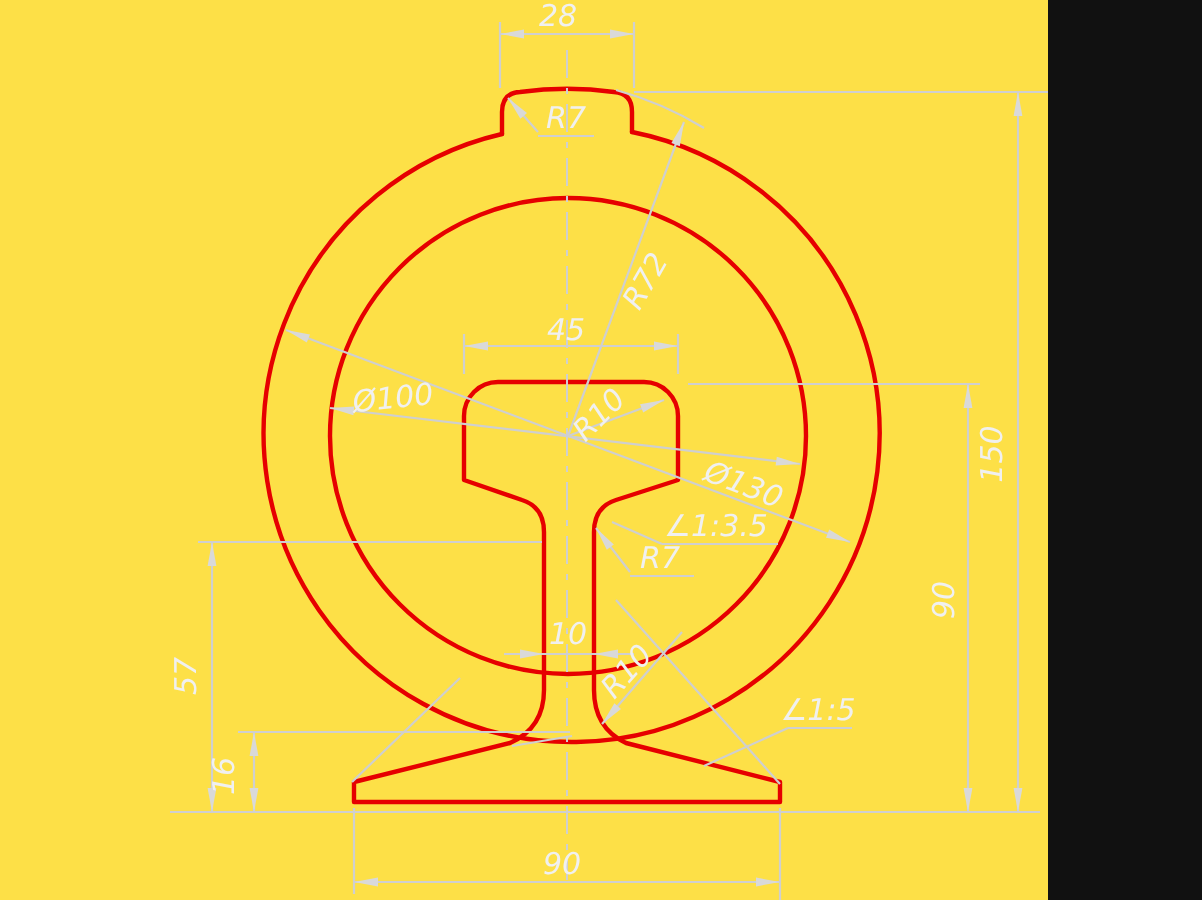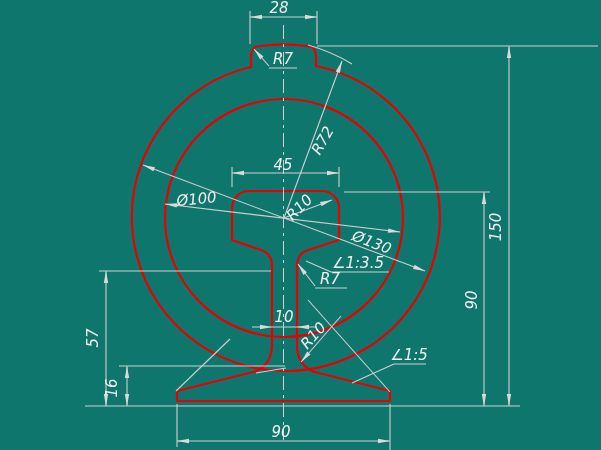--- a/index.html
+++ b/index.html
@@ -1,16 +1,16 @@
 <!DOCTYPE html>
 <html><head>
 <meta charset="utf-8">
 <style>
   html,body{margin:0;padding:0;background:#111;}
-  .stage{position:relative;width:601px;height:450px;background:#0f766e;overflow:hidden;}
+  .stage{position:relative;width:524px;height:450px;background:#fde047;overflow:hidden;}
   svg{position:absolute;left:0;top:0;}
   text{font-family:"DejaVu Sans","Liberation Sans",sans-serif;font-style:italic;fill:#f0f0f0;font-size:15px;}
   .geo{stroke:#e60000;stroke-width:2.2;fill:none;stroke-linejoin:round;stroke-linecap:round;}
   .dim{stroke:#cfcfcf;stroke-width:1.1;fill:none;}
   .arr{fill:#d9d9d9;stroke:none;}
   .cl{stroke:#cfcfcf;stroke-width:1;stroke-dasharray:14 5 3 5;}
 </style>
 </head>
 <body>
 

